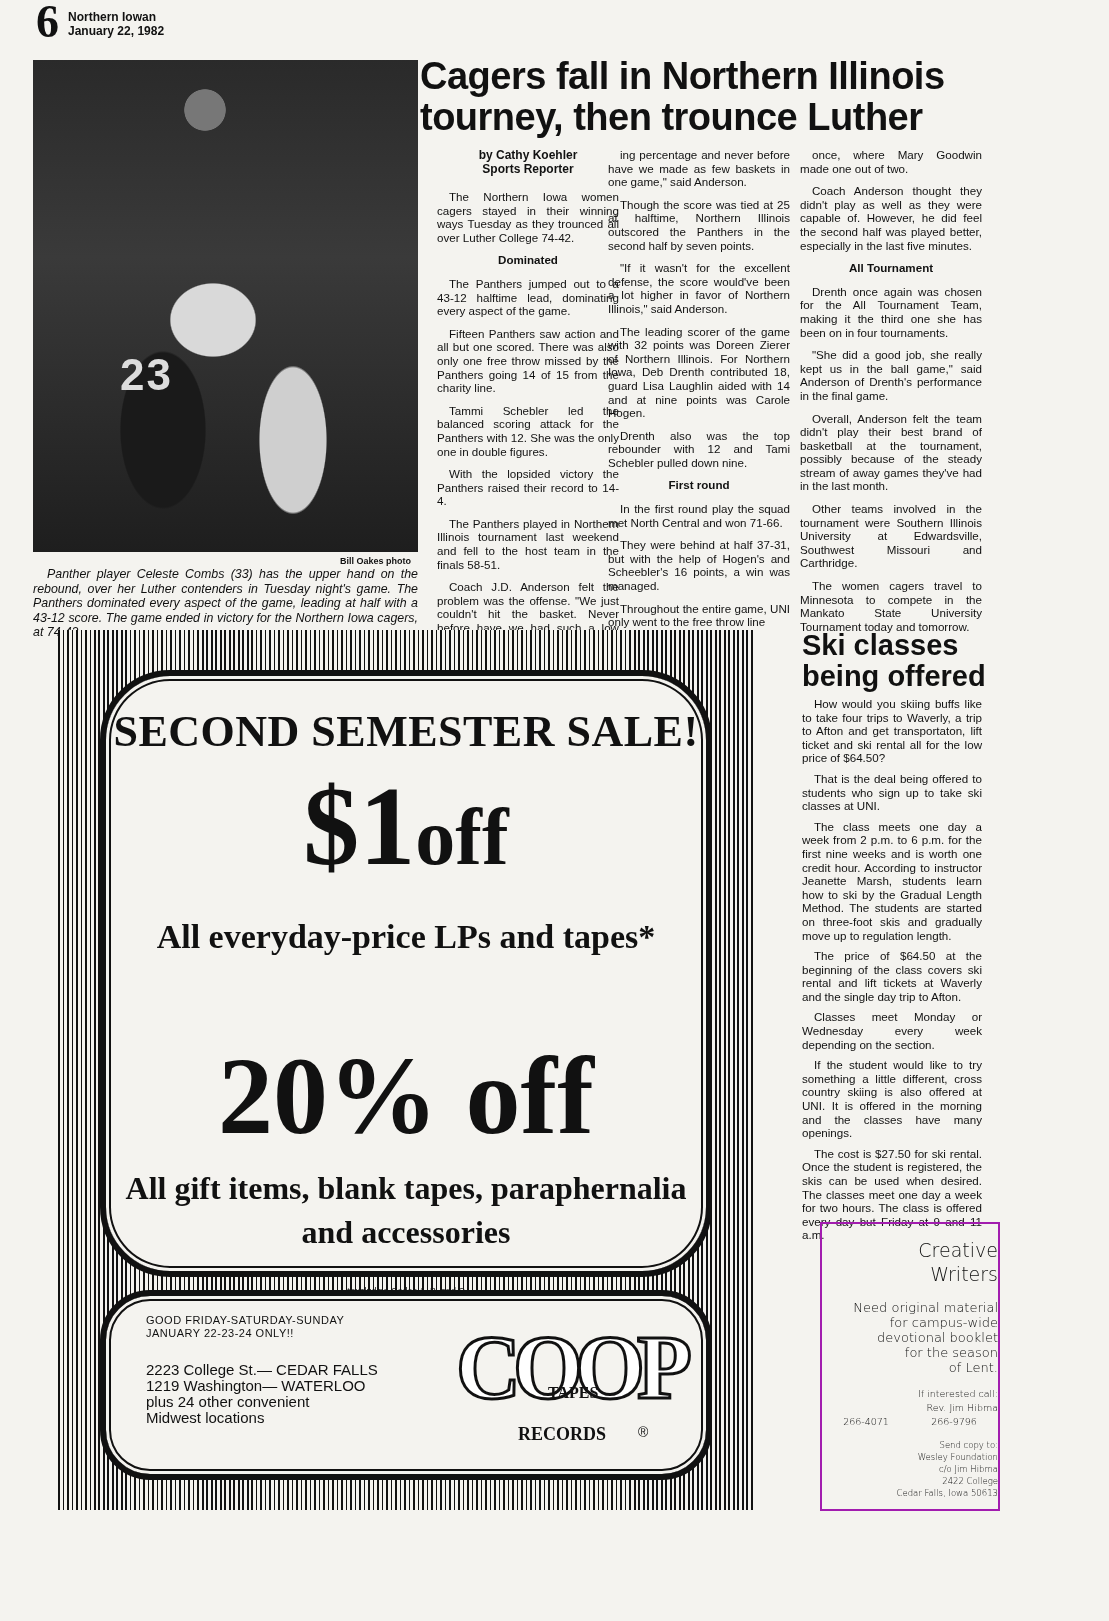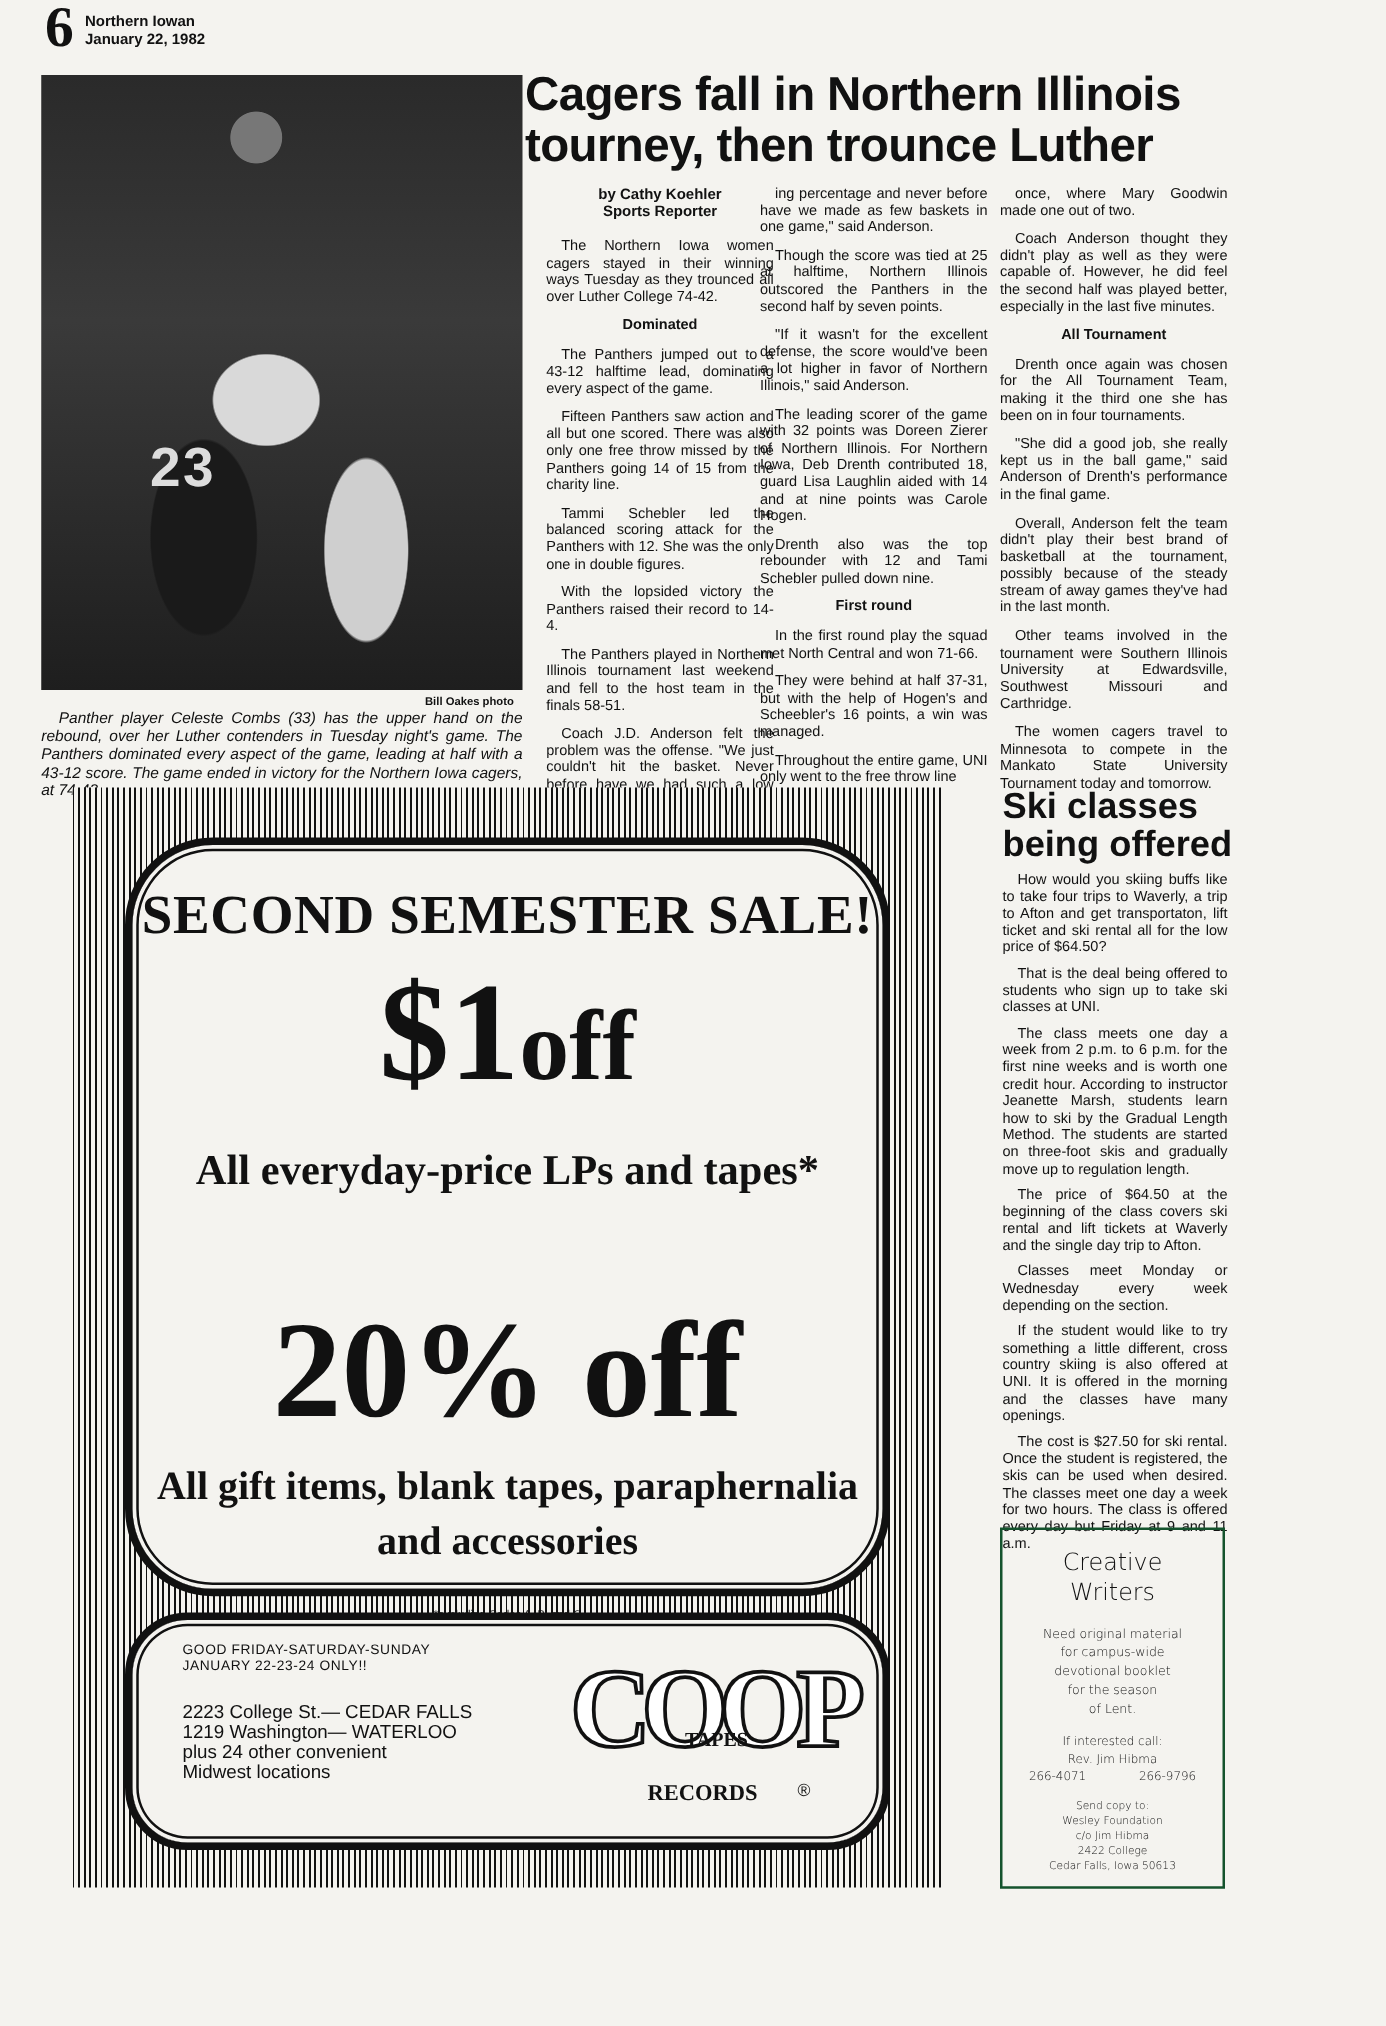--- a/index.html
+++ b/index.html
@@ -67,26 +67,26 @@
   .logo-records { position: absolute; left: 62px; top: 118px; font-family: "Liberation Serif", serif; font-size: 18px; font-weight: bold; }
   .logo-reg { position: absolute; left: 182px; top: 118px; font-size: 14px; }
 
   
   .ski-head { left: 802px; top: 630px; width: 190px; font-size: 29px; font-weight: bold; line-height: 31px; }
   .ski-body { left: 802px; top: 697px; width: 180px; font-size: 11.6px; line-height: 13.6px; text-align: justify; }
   .ski-body p { margin: 0 0 7px 0; text-indent: 12px; }
 
   
   .cw {
-    left: 800px; top: 1222px; width: 176px; height: 285px;
-    border: 2px solid #14532d; text-align: center;
+    left: 820px; top: 1222px; width: 176px; height: 285px;
+    border: 2px solid #a21caf; text-align: right;
     font-family: "DejaVu Sans", sans-serif; font-weight: 300;
   }
   .cw-title { margin-top: 14px; font-size: 19px; line-height: 24px; }
-  .cw-body { margin-top: 14px; font-size: 10px; line-height: 15px; }
+  .cw-body { margin-top: 14px; font-size: 13px; line-height: 15px; }
   .cw-call { margin-top: 12px; font-size: 9.5px; line-height: 14px; }
   .cw-phones { display: flex; justify-content: space-around; font-size: 9.5px; }
   .cw-send { margin-top: 10px; font-size: 8.5px; line-height: 12px; }
 </style>
 </head>
 <body>
 
 <div class="abs page-num">6</div>
 <div class="abs mast">
   <div>Northern Iowan</div>

